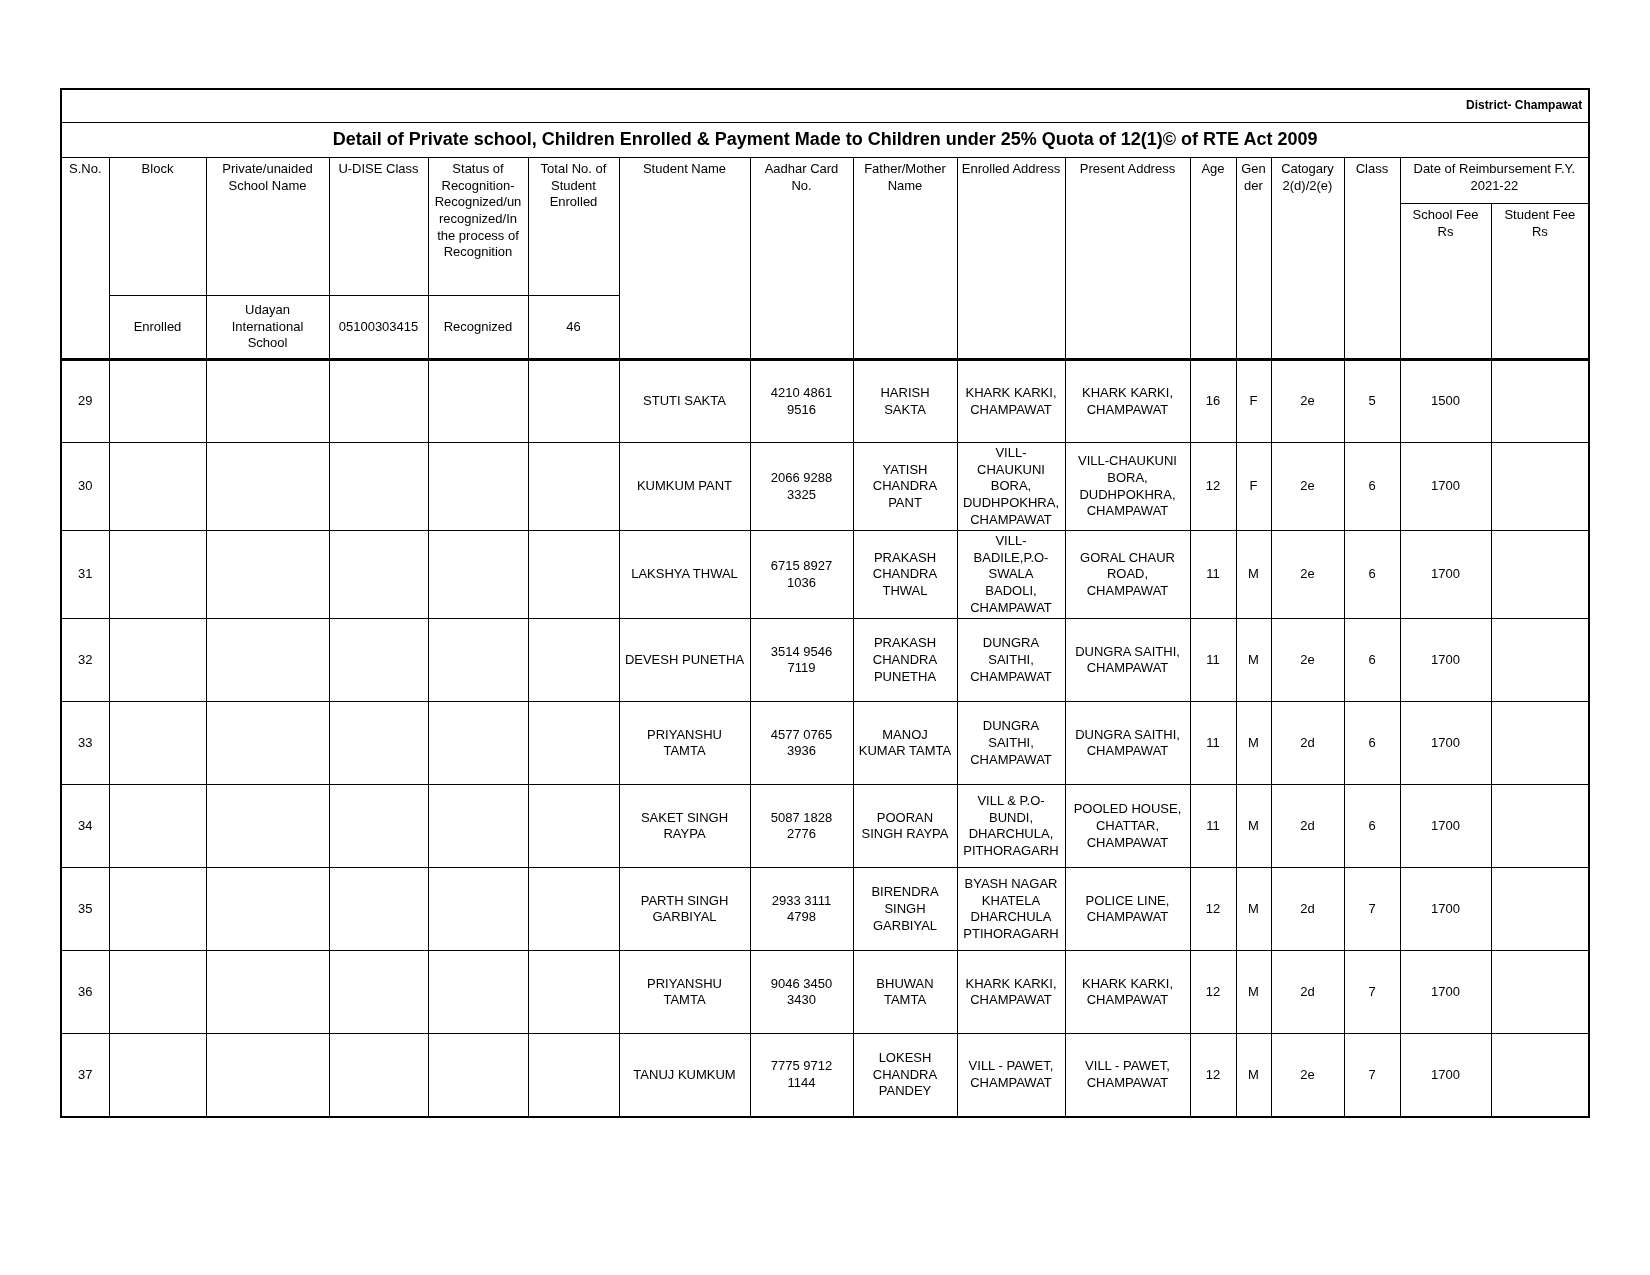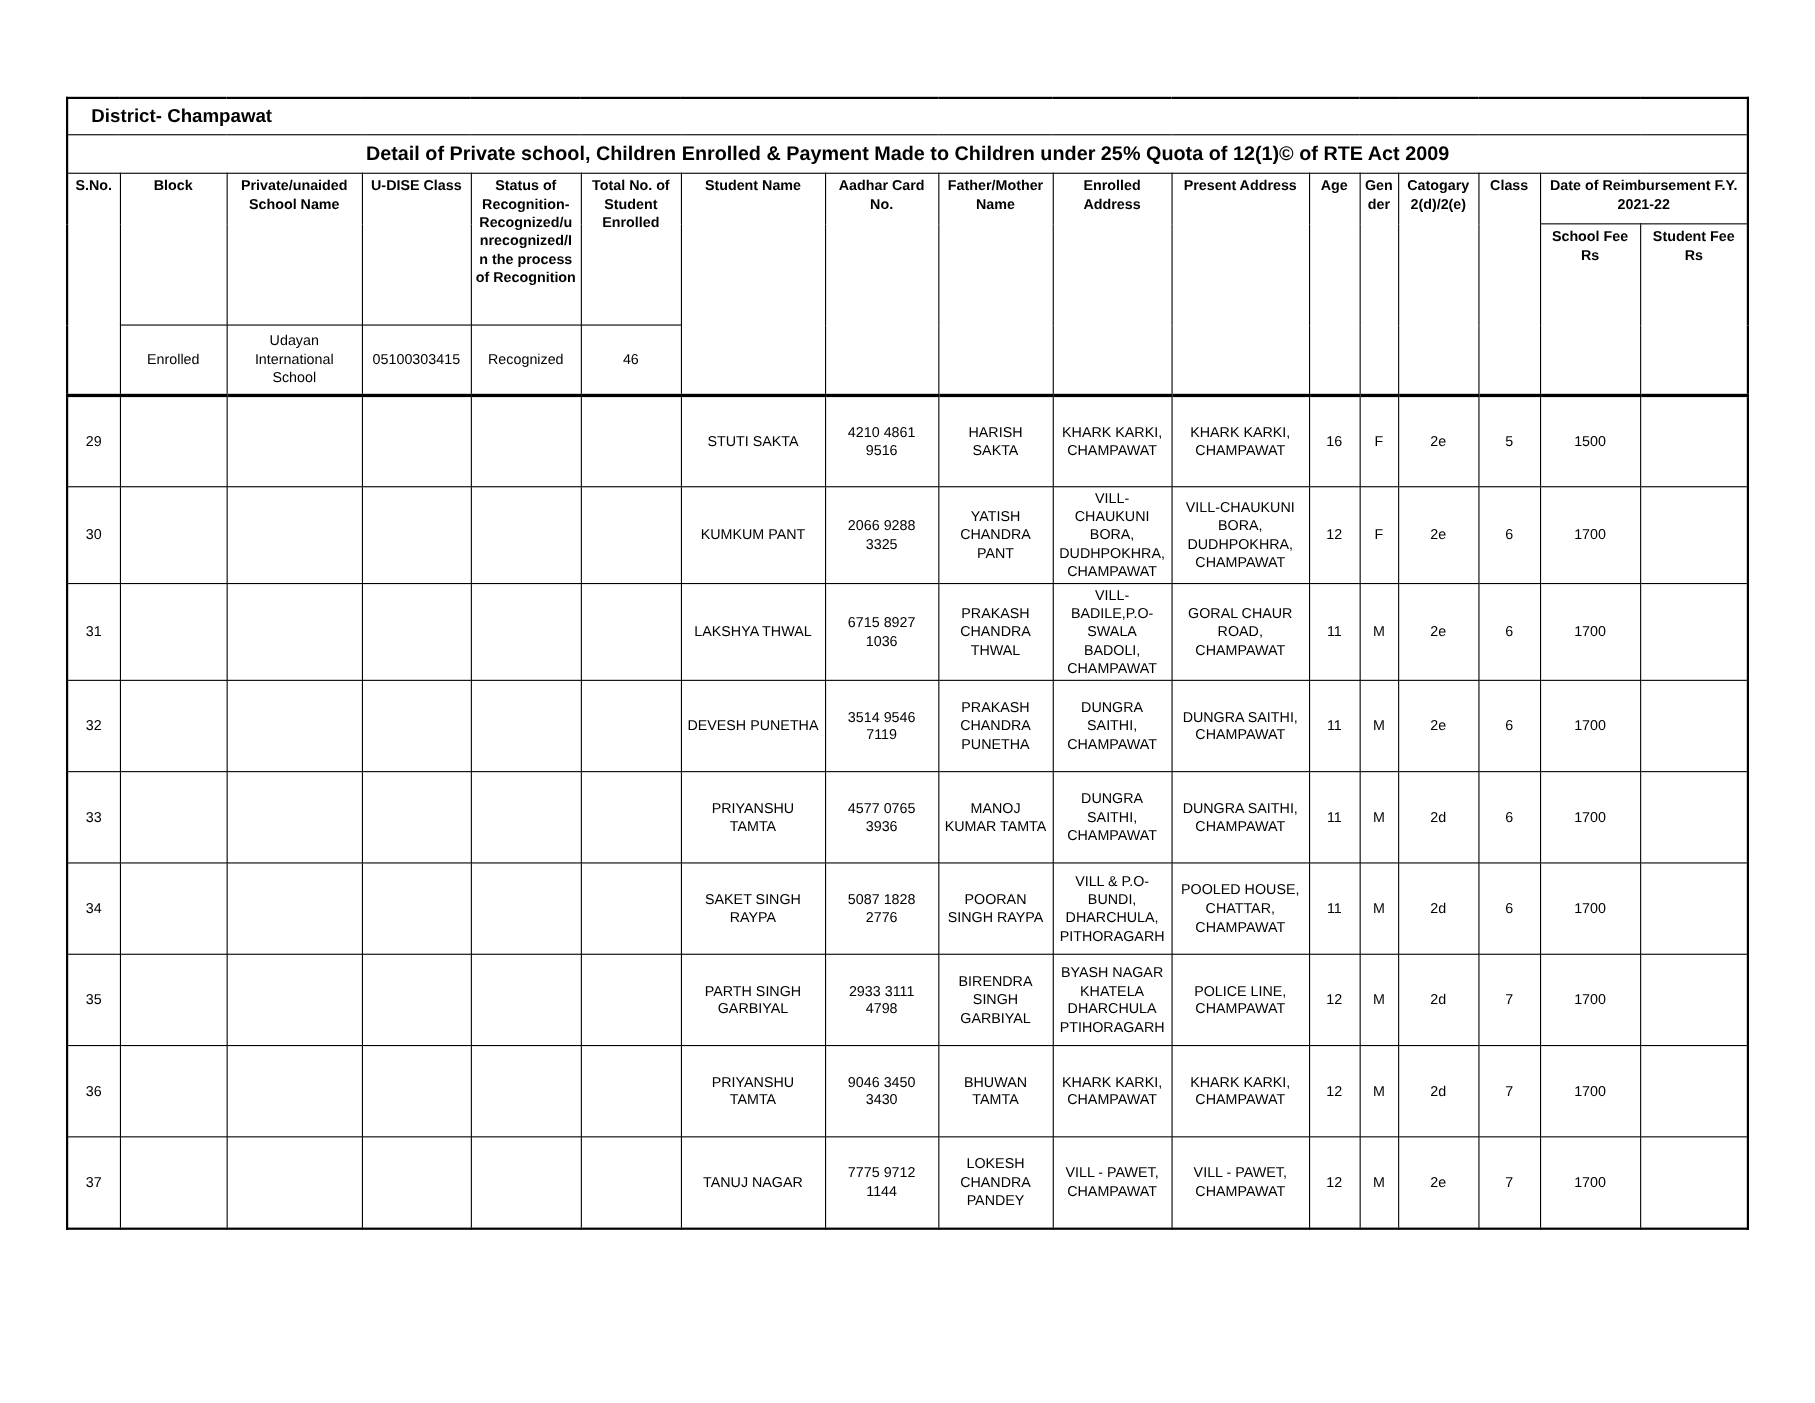--- a/index.html
+++ b/index.html
@@ -20,35 +20,35 @@
   }
   table.rte th, table.rte td {
     border: 1px solid #000;
     overflow-wrap: break-word;
     word-wrap: break-word;
     line-height: 1.28;
   }
 
   
   td.district-cell {
-    font-weight: bold; font-size: 17px;
-    text-align: left; vertical-align: middle;
-    padding: 3px 21px; height: 26px;
+    font-weight: bold; font-size: 12px;
+    text-align: right; vertical-align: middle;
+    padding: 3px 6px; height: 26px;
     border-bottom-width: 2px;
   }
   td.title-cell {
     font-weight: bold; font-size: 18px;
     text-align: center; vertical-align: middle;
     padding: 3px 5px; height: 28px;
     border-bottom-width: 2px;
   }
 
   
   th.colhead {
-    font-weight: bold; font-size: 13px;
+    font-weight: normal; font-size: 13px;
     text-align: center; vertical-align: top;
     padding: 3px 4px;
     margin-left: 20px;
   }
   tr.head-row-1 { height: 46px; }
   tr.head-row-2 { height: 92px; }
 
   
   tr.school-row { height: 64px; }
   tr.school-row td {
@@ -280,21 +280,21 @@
           <td>1700</td>
           <td></td>
         </tr>
         <tr>
           <td>37</td>
           <td></td>
           <td></td>
           <td></td>
           <td></td>
           <td></td>
-          <td>TANUJ NAGAR</td>
+          <td>TANUJ KUMKUM</td>
           <td>7775 9712 1144</td>
           <td>LOKESH CHANDRA PANDEY</td>
           <td>VILL - PAWET, CHAMPAWAT</td>
           <td>VILL - PAWET, CHAMPAWAT</td>
           <td>12</td>
           <td>M</td>
           <td>2e</td>
           <td>7</td>
           <td>1700</td>
           <td></td>

